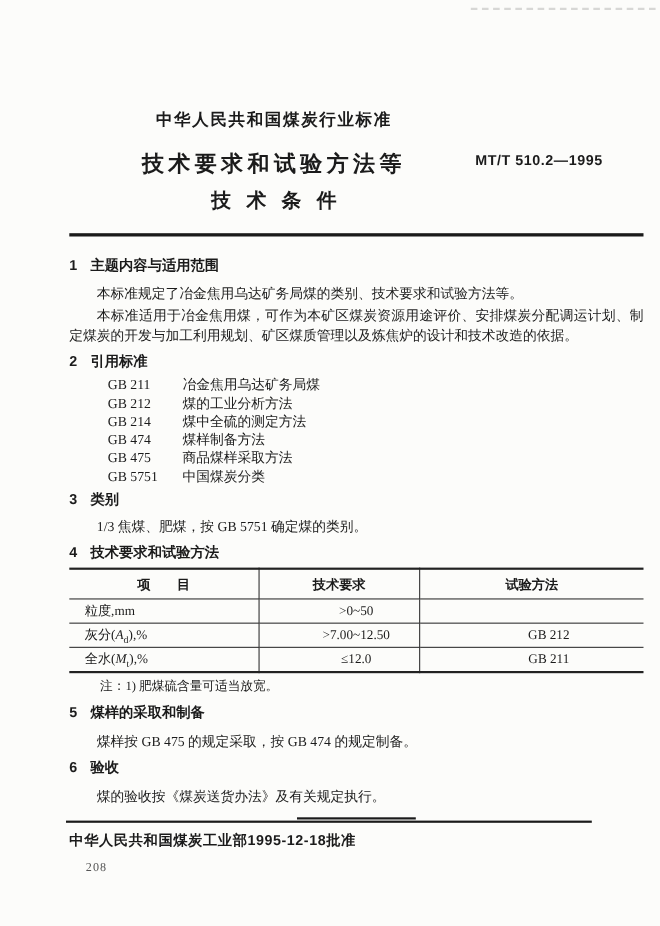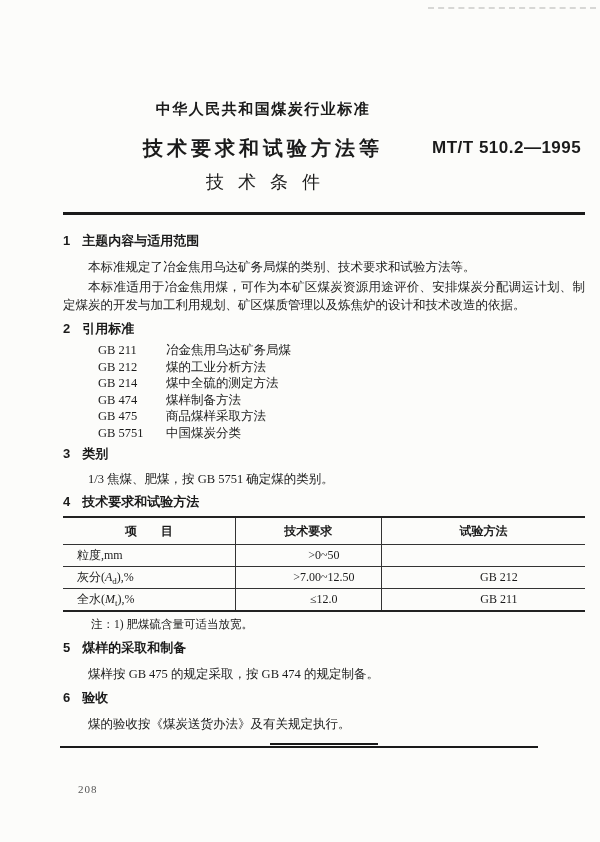--- a/index.html
+++ b/index.html
@@ -12,31 +12,31 @@
     overflow:hidden;
     box-sizing:border-box;
   }
   
   .artifact{
     position:absolute;top:7px;left:428px;width:168px;height:0;
     border-top:2px dashed #cfcfcd;opacity:.8;
   }
   
   .header-block{
-    position:absolute;top:100px;left:63px;width:400px;
+    position:absolute;top:100px;left:49px;width:400px;
     text-align:center;
     font-family:"Liberation Sans","DejaVu Sans",sans-serif;
   }
   .std-class{font-size:15px;font-weight:700;letter-spacing:1.5px;}
   .title-main{margin-top:16px;font-size:20px;font-weight:700;letter-spacing:4px;}
-  .title-sub{margin-top:8px;font-size:18px;font-weight:400;letter-spacing:14px;text-indent:14px;}
+  .title-sub{margin-top:8px;font-size:18px;font-weight:700;letter-spacing:14px;text-indent:14px;}
   .std-number{
     position:absolute;top:138px;left:432px;
     font-family:"Liberation Sans","DejaVu Sans",sans-serif;
-    font-size:17px;font-weight:600;letter-spacing:.5px;white-space:nowrap;
+    font-size:13px;font-weight:600;letter-spacing:.5px;white-space:nowrap;
   }
   .main-rule{position:absolute;top:212px;left:63px;width:522px;height:3px;background:#1a1a1a;}
 
   
   .content{position:absolute;top:226px;left:63px;width:522px;}
   .sec-h{
     margin:8px 0 0 0;
     font-family:"Liberation Sans","DejaVu Sans",sans-serif;
     font-size:13px;font-weight:700;line-height:14px;
   }
@@ -189,16 +189,17 @@
     <div class="sec-h">
       <span class="num">6</span><span>验收</span>
     </div>
     <p class="para">煤的验收按《煤炭送货办法》及有关规定执行。</p>
 
     <div class="end-divider"></div>
   </div>
 
   <div class="footer-rule"></div>
   <div class="footer-row">
+    <span class="approval">中华人民共和国煤炭工业部1995-12-18批准</span>
   </div>
   <div class="page-num">208</div>
 
 </div>
 
 </body></html>

